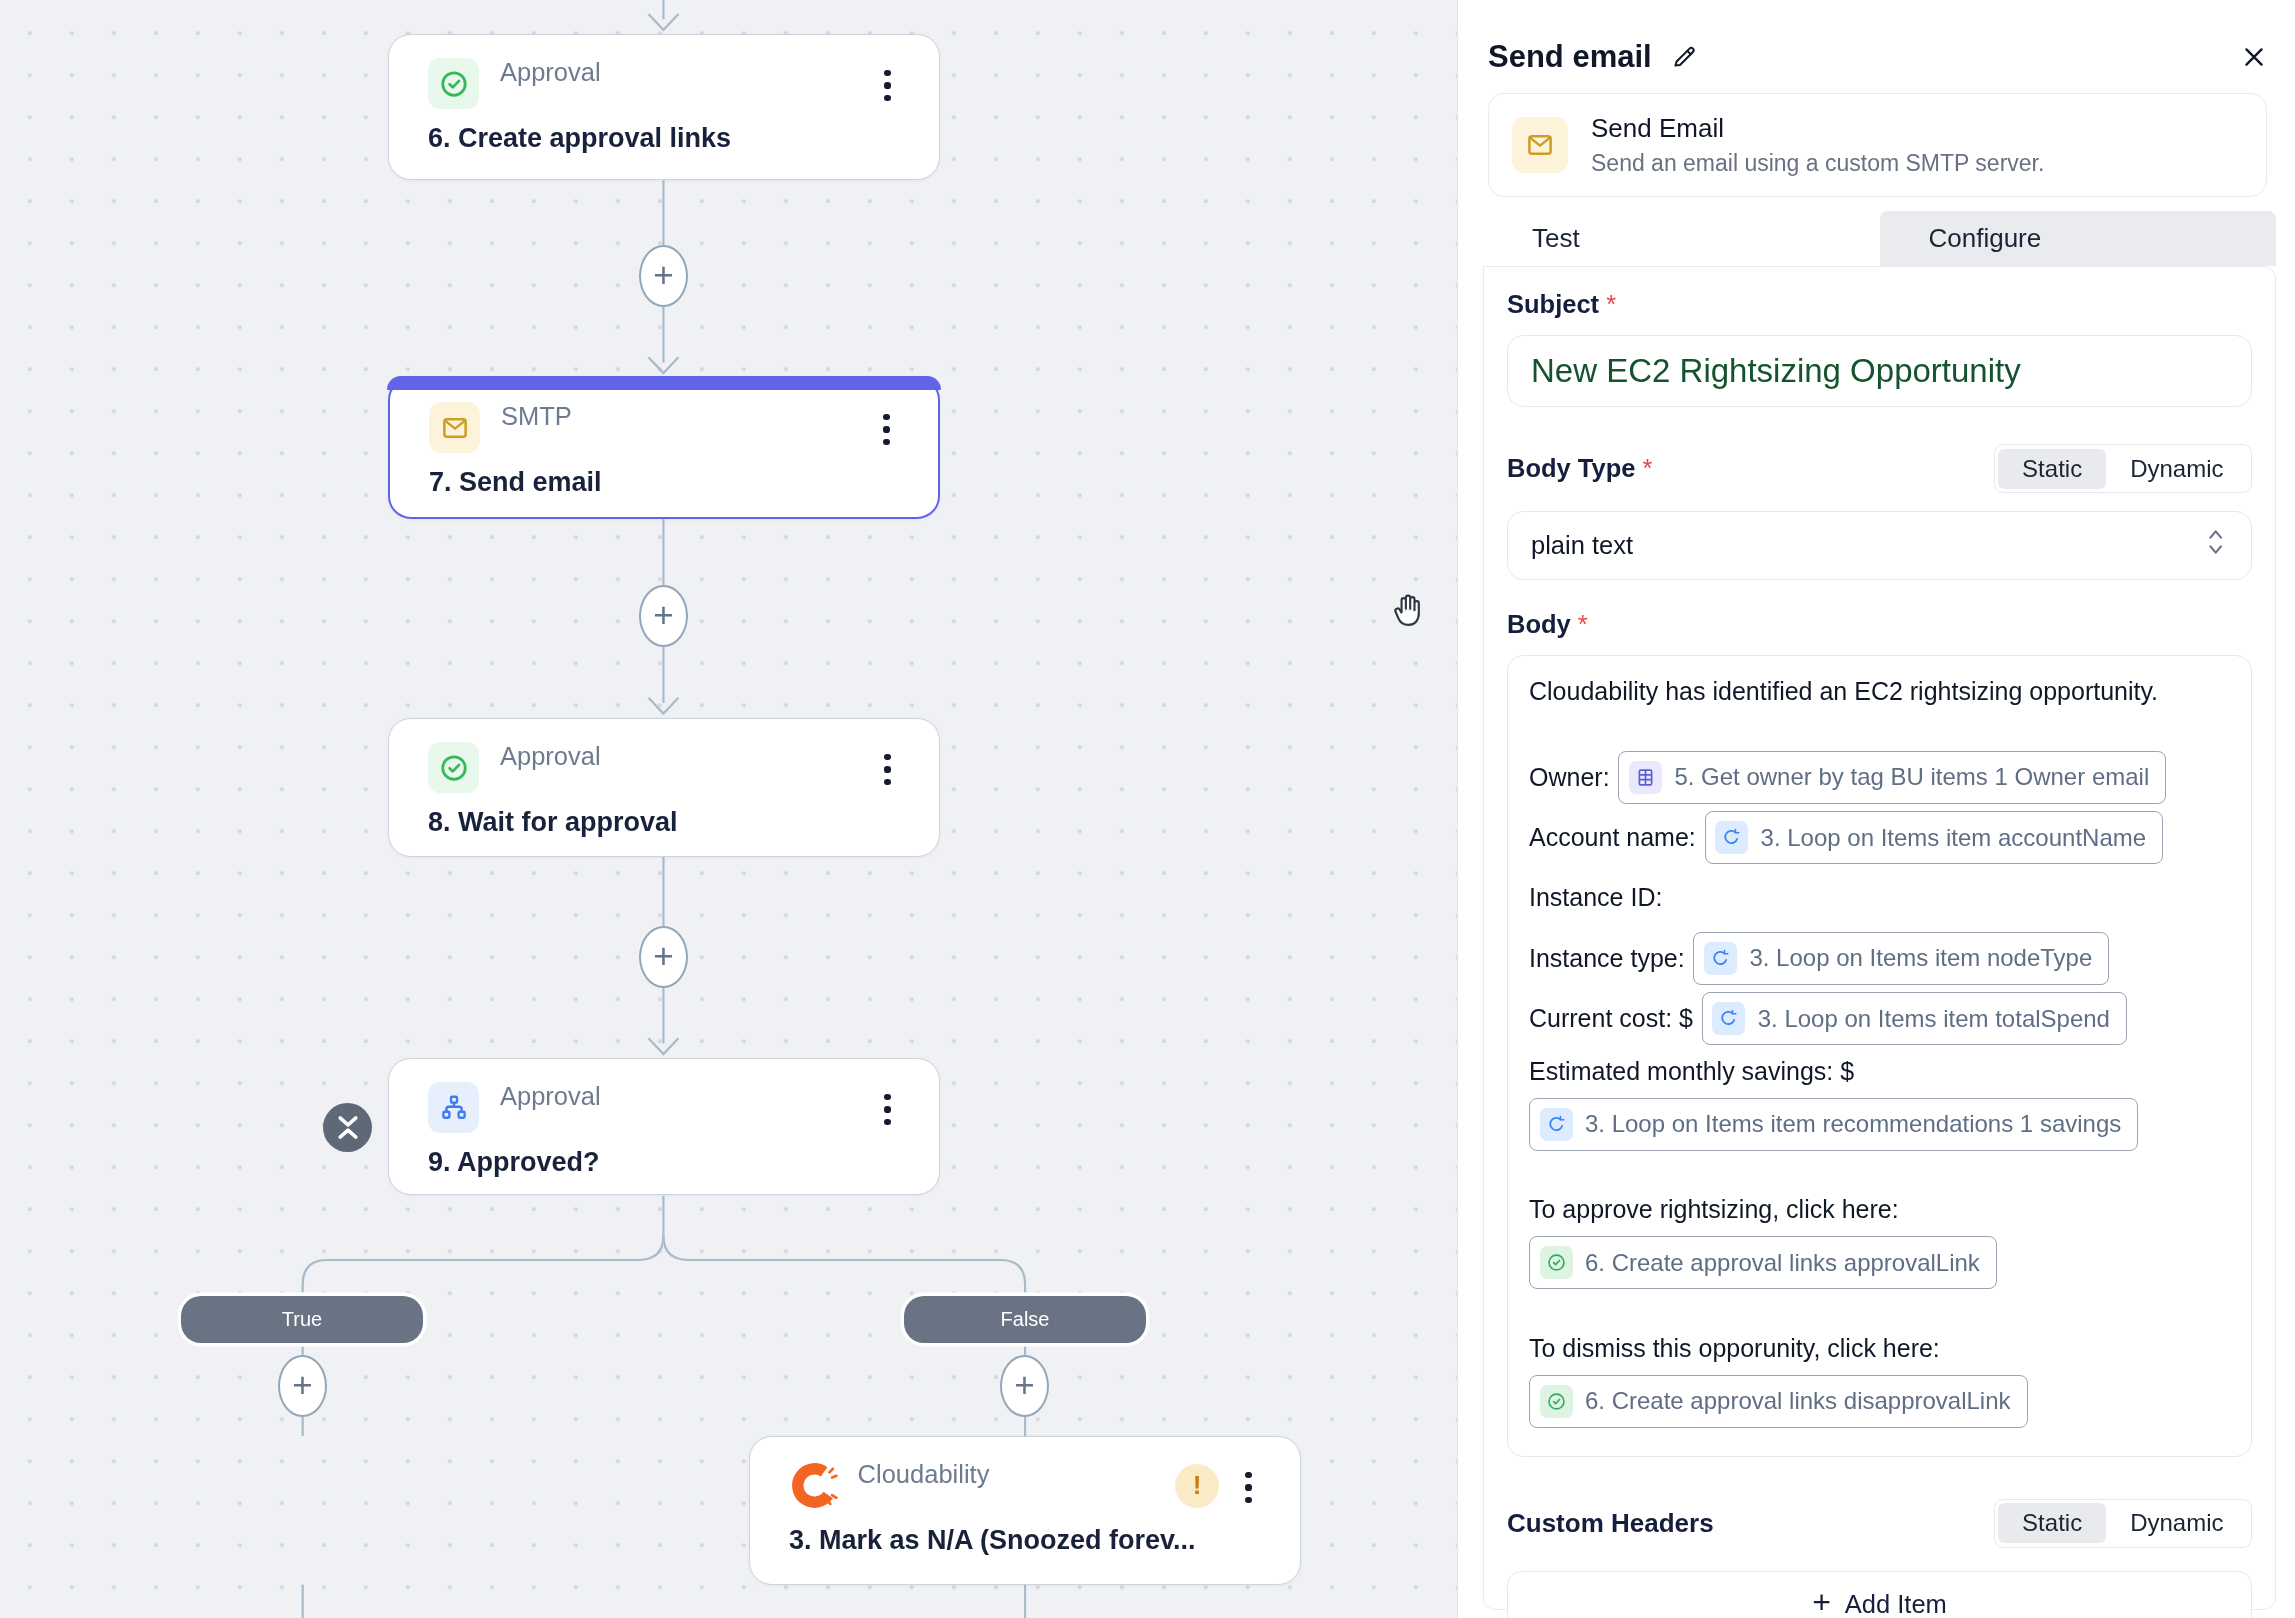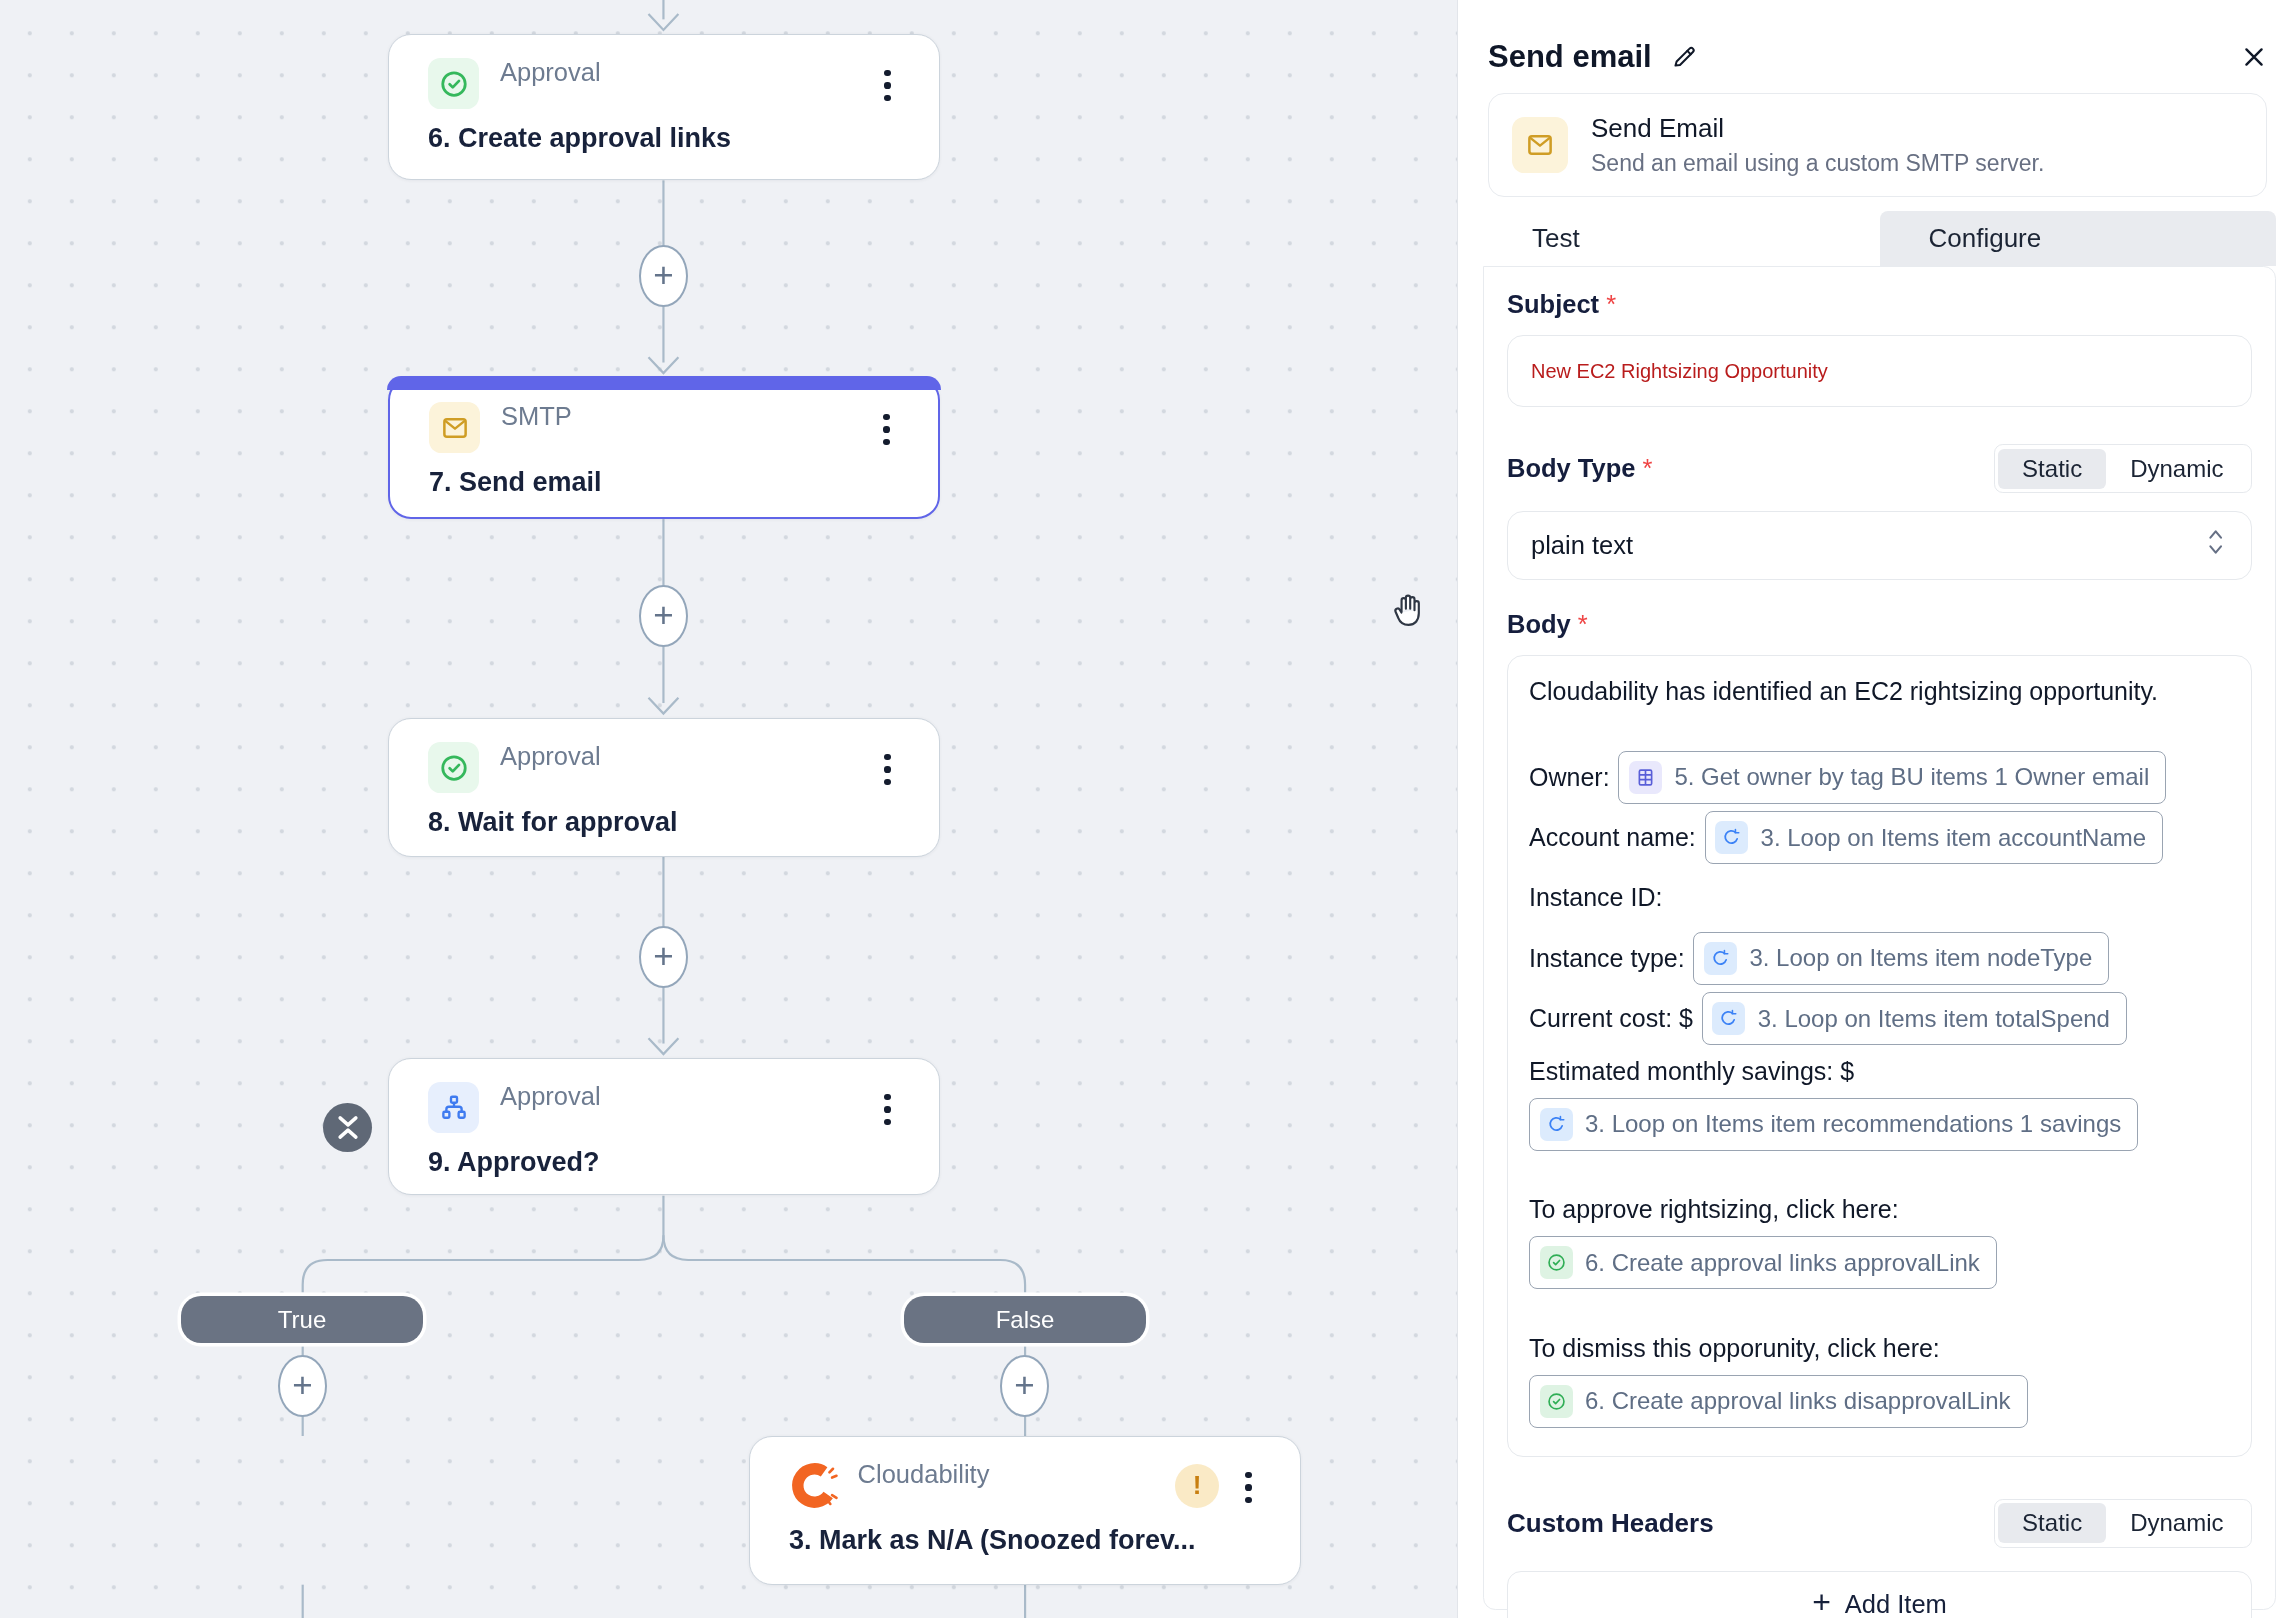--- a/index.html
+++ b/index.html
@@ -33,21 +33,21 @@
   .badge { position:absolute; right:49px; top:3.5px; width:44px; height:44px; border-radius:50%;
     display:flex; align-items:center; justify-content:center; }
   .badge.shield { background:#fbdfdf; }
   .badge.warn { background:#faeac6; color:#c87f10; font-size:26px; font-weight:700; }
 
   .plus-btn { position:absolute; width:49px; height:62px; background:#fff; border:2.2px solid #93a6ba;
     border-radius:50%; display:flex; align-items:center; justify-content:center; }
   .plus-btn span { color:#64748b; font-size:35px; font-weight:400; line-height:1; margin-top:-3.5px; }
 
   .branch-pill { position:absolute; width:242px; height:47px; background:#6a7383; color:#fff;
-    font-size:24px; display:flex; align-items:center; justify-content:center; border-radius:20px;
+    font-size:20px; display:flex; align-items:center; justify-content:center; border-radius:20px;
     box-shadow:0 0 0 3.5px #ffffff; }
 
   .collapse-btn { position:absolute; left:323px; top:1103px; width:49px; height:49px; border-radius:50%;
     background:#5f6876; display:flex; align-items:center; justify-content:center; }
 
   #cursor { position:absolute; left:1390px; top:591px; }
 
   
   #panel { position:absolute; left:1458px; top:0; width:838px; height:1619px; background:#fff; }
   .panel-head { position:absolute; left:30px; right:29px; top:32px; height:49px; display:flex; align-items:center; gap:19.4px; }
@@ -64,21 +64,21 @@
   .tabs { position:absolute; left:25px; right:20px; top:211px; height:55px; display:flex; }
   .tab { width:50%; display:flex; align-items:center; padding-left:49px; font-size:26px; color:#1b2434; cursor:pointer; }
   .tab.active { background:#e9ebef; border-radius:8px 8px 0 0; font-weight:500; }
 
   .cfg { position:absolute; left:25px; right:20px; top:266px; height:1344px;
     border:0.9px solid #e8ebef; border-radius:0 12.3px 12.3px 12.3px; padding:23px 23px 0 23px; }
 
   .f-label { font-size:25.5px; font-weight:700; color:#151e3d; }
   .req { color:#ef4444; font-weight:400; }
   .t-input { margin-top:16px; height:72px; border:1.3px solid #e6e9ed; border-radius:16px;
-    display:flex; align-items:center; padding:4px 23px; font-size:20px; color:#b91c1c; background:#fff; }
+    display:flex; align-items:center; padding:4px 23px; font-size:33px; color:#14532d; background:#fff; }
 
   .row-between { display:flex; align-items:center; justify-content:space-between; }
   .mt40 { margin-top:37px; } .mt36 { margin-top:30px; }
 
   .toggle { border:1.3px solid #e6e9ed; border-radius:8.8px; padding:3.5px; display:flex; background:#fff; }
   .seg { height:40px; padding:0 24px; display:flex; align-items:center; font-size:24px; color:#1b2434; border-radius:6.2px; cursor:pointer; }
   .seg.active { background:#e8eaee; }
 
   .select { margin-top:17.6px; height:69px; border:1.3px solid #e6e9ed; border-radius:16px;
     display:flex; align-items:center; justify-content:space-between; padding:0 26px 0 23px; font-size:25.5px; color:#101828; cursor:pointer; }

